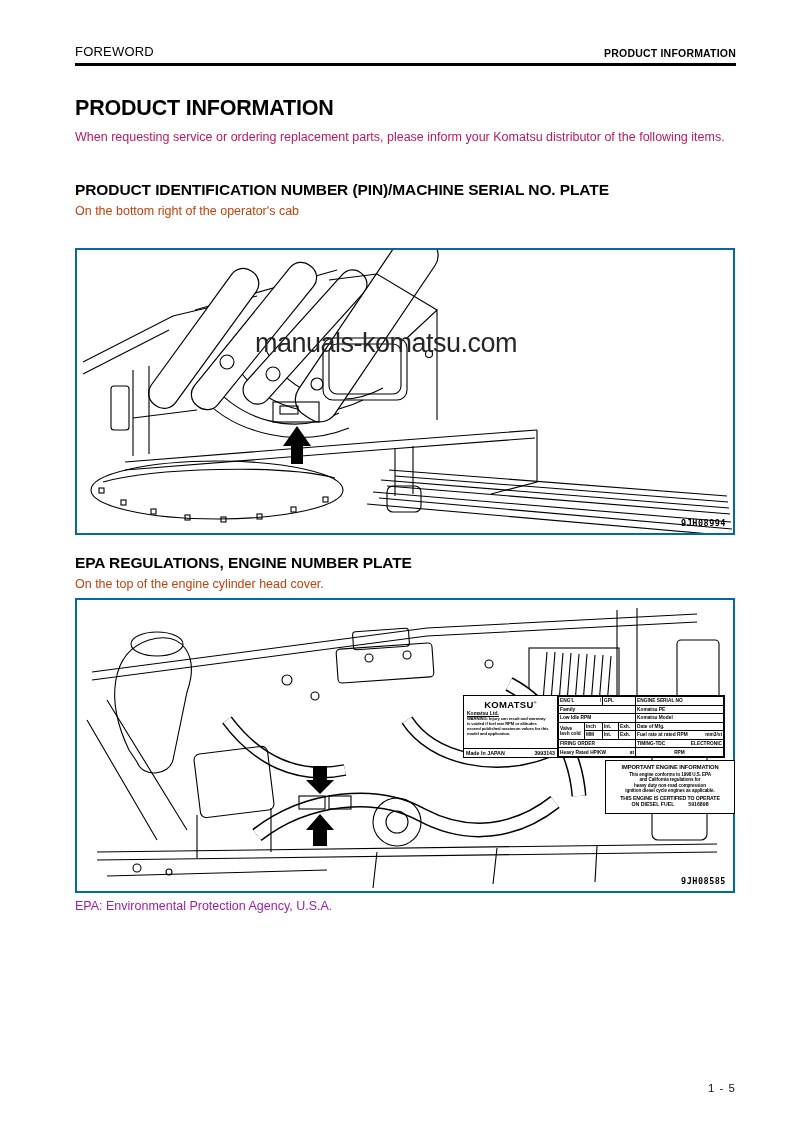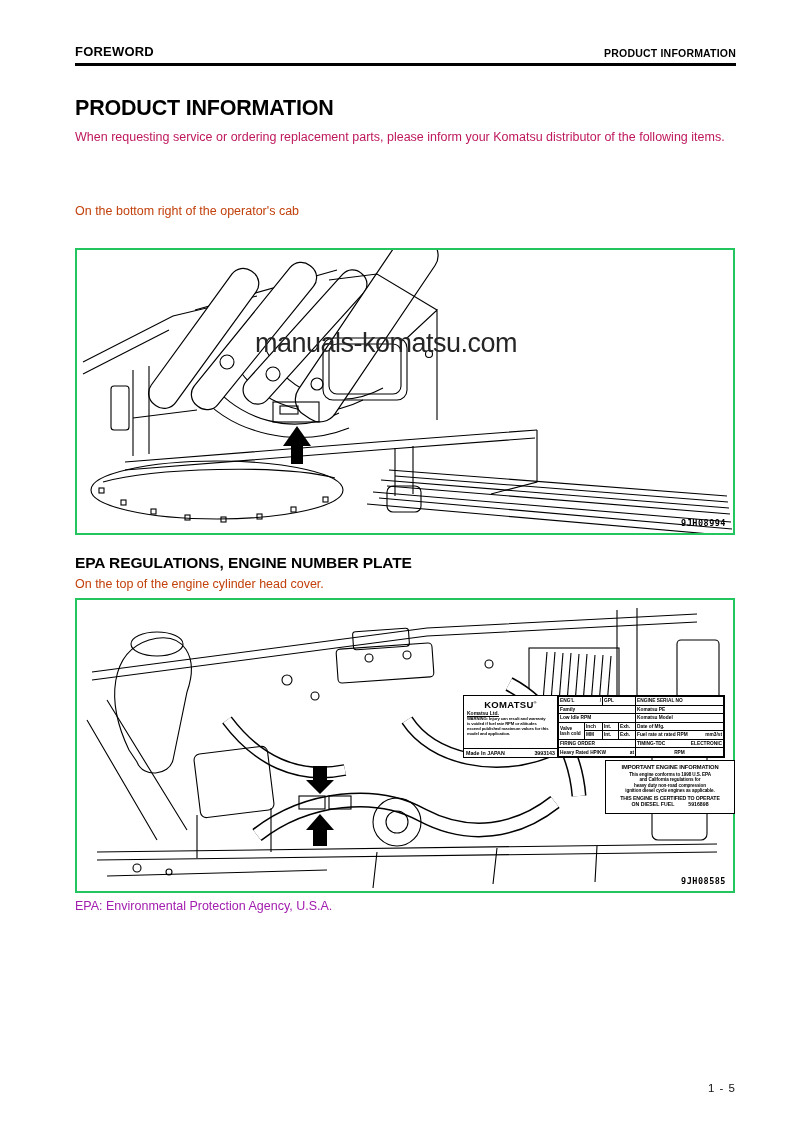--- a/index.html
+++ b/index.html
@@ -2,30 +2,30 @@
 <html><head>
 <meta charset="utf-8">
 <style>
   html,body{margin:0;padding:0;background:#fff;}
   .page{position:relative;width:793px;height:1123px;background:#fff;overflow:hidden;
         font-family:"Liberation Sans",sans-serif;color:#000;}
 
   
   .hdr{position:absolute;left:75px;right:57px;top:36px;height:27px;
        border-bottom:3px solid #000;display:flex;justify-content:space-between;align-items:flex-end;}
-  .hdr-left{font-size:13px;font-weight:bold;letter-spacing:.2px;padding-bottom:4px;}
+  .hdr-left{font-size:13px;font-weight:normal;letter-spacing:.2px;padding-bottom:4px;}
   .hdr-right{font-size:10.5px;font-weight:bold;letter-spacing:.2px;padding-bottom:4px;}
 
   .title{position:absolute;left:75px;top:96px;font-size:21.5px;font-weight:bold;letter-spacing:-.2px;}
   .intro{position:absolute;left:75px;top:127px;width:662px;font-size:12.5px;line-height:21px;color:#be185d;}
 
   .h2{position:absolute;left:75px;font-size:15.5px;font-weight:bold;letter-spacing:-.1px;}
   .bodyline{position:absolute;left:75px;font-size:12.5px;color:#c2410c;}
 
-  .figure{position:absolute;left:75px;width:656px;border:2px solid #22c55e;background:#fff;}
+  .figure{position:absolute;left:75px;width:656px;border:2px solid #0369a1;background:#fff;}
   #fig1{top:248px;height:283px;}
   #fig2{top:598px;height:291px;}
   .figcode{position:absolute;right:7px;bottom:5px;font-size:8.5px;font-weight:bold;
            font-family:"DejaVu Sans Mono",monospace;letter-spacing:.5px;}
   .art{position:absolute;left:0;top:0;width:100%;height:100%;}
 
   .watermark{position:absolute;left:178px;top:78px;font-size:27px;color:#262626;
              letter-spacing:-.5px;white-space:nowrap;}
 
   
@@ -77,20 +77,21 @@
 <div class="page">
 
   <div class="hdr">
     <span class="hdr-left">FOREWORD</span>
     <span class="hdr-right">PRODUCT INFORMATION</span>
   </div>
 
   <div class="title">PRODUCT INFORMATION</div>
   <div class="intro">When requesting service or ordering replacement parts, please inform your Komatsu distributor of the following items.</div>
 
+  <div class="h2" style="top:181px;">PRODUCT IDENTIFICATION NUMBER (PIN)/MACHINE SERIAL NO. PLATE</div>
   <div class="bodyline" style="top:204px;">On the bottom right of the operator's cab</div>
 
   <div class="figure" id="fig1">
     <svg class="art" viewBox="0 0 656 283">
       <g stroke="#000" fill="none" stroke-width="1.1">
         <path d="M6,112 L96,66 L180,46"></path>
         <path d="M6,124 L92,80"></path>
         <path d="M118,60 L260,20"></path>
         <path d="M130,128 C162,172 218,186 262,163"></path>
         <path d="M158,114 C186,158 238,174 286,150"></path>

